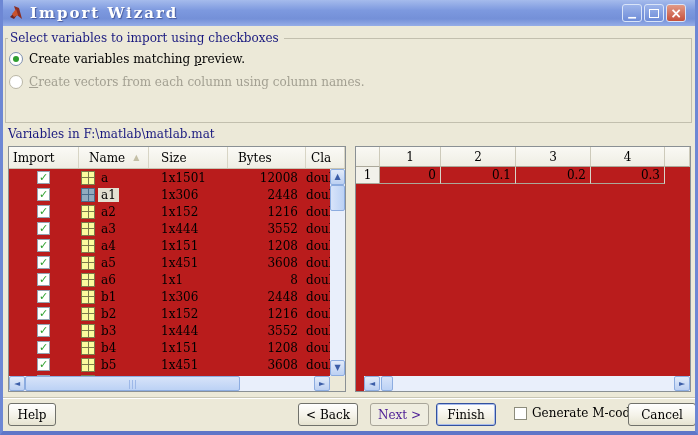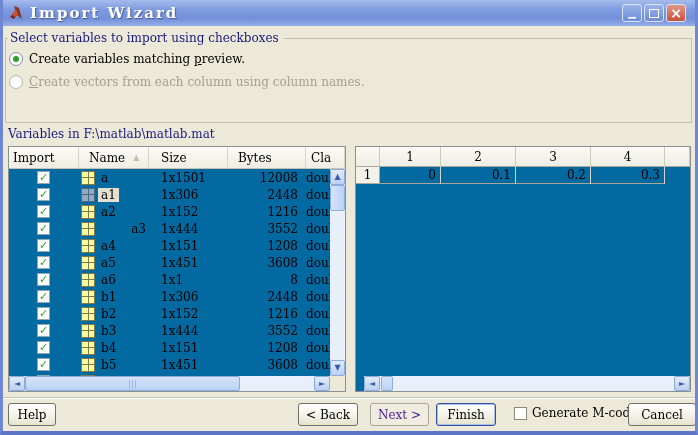--- a/index.html
+++ b/index.html
@@ -33,21 +33,21 @@
   .opt{display:flex;align-items:center;height:23px;}
   .radio{width:12px;height:12px;border:1px solid #7E8FAE;border-radius:50%;background:#fff;margin-right:6px;
          position:relative;box-sizing:content-box;flex:0 0 auto;}
   .radio.rdis{border-color:#BAB7A6;}
   .radio .dot{position:absolute;left:3px;top:3px;width:6px;height:6px;border-radius:50%;background:#2E9E2E;}
   .opt.dis .optlab{color:#A3A092;}
   .optlab .u{text-decoration:underline;}
   
   .vars-label{position:absolute;left:5px;top:127px;color:#19197F;}
   
-  .panel{position:absolute;top:146px;height:246px;background:#0369a1;border:1px solid #8A9094;box-sizing:border-box;}
+  .panel{position:absolute;top:146px;height:246px;background:#b91c1c;border:1px solid #8A9094;box-sizing:border-box;}
   .left-panel{left:5px;width:338px;}
   .right-panel{left:352px;width:336px;}
   
   .vt-header{position:absolute;left:0;top:0;width:336px;height:22px;display:flex;
     background:linear-gradient(180deg,#FBFAF6,#EFEEE4);border-bottom:1px solid #C6C3B2;box-sizing:border-box;}
   .vth{box-sizing:border-box;border-right:1px solid #D8D5C5;display:flex;align-items:center;overflow:hidden;white-space:nowrap;}
   .sort-arr{font-family:"DejaVu Sans",sans-serif;font-size:8px;color:#C4BFA6;margin-left:8px;}
   .vt-rows{position:absolute;left:0;top:22px;width:321px;height:207px;overflow:hidden;}
   .vt-row{display:flex;height:17px;align-items:center;}
   .vtc{box-sizing:border-box;overflow:hidden;white-space:nowrap;flex:0 0 auto;height:17px;display:flex;align-items:center;}
@@ -231,21 +231,21 @@
           <div class="vtc" style="width: 79px; padding-left: 12px;">1x152</div>
           <div class="vtc num" style="width: 78px;">1216</div>
           <div class="vtc" style="width: 39px;">doul</div>
         </div>
         <div class="vt-row">
           <div class="vtc" style="width: 70px;">
             <span class="cb">
               <span>✓</span>
             </span>
           </div>
-          <div class="vtc" style="width: 70px; justify-content: space-between;">
+          <div class="vtc" style="width: 70px;">
             <span class="varicon">
               <i></i>
               <i></i>
               <i></i>
               <i></i>
             </span>
             <span class="vname">a3</span>
           </div>
           <div class="vtc" style="width: 79px; padding-left: 12px;">1x444</div>
           <div class="vtc num" style="width: 78px;">3552</div>

